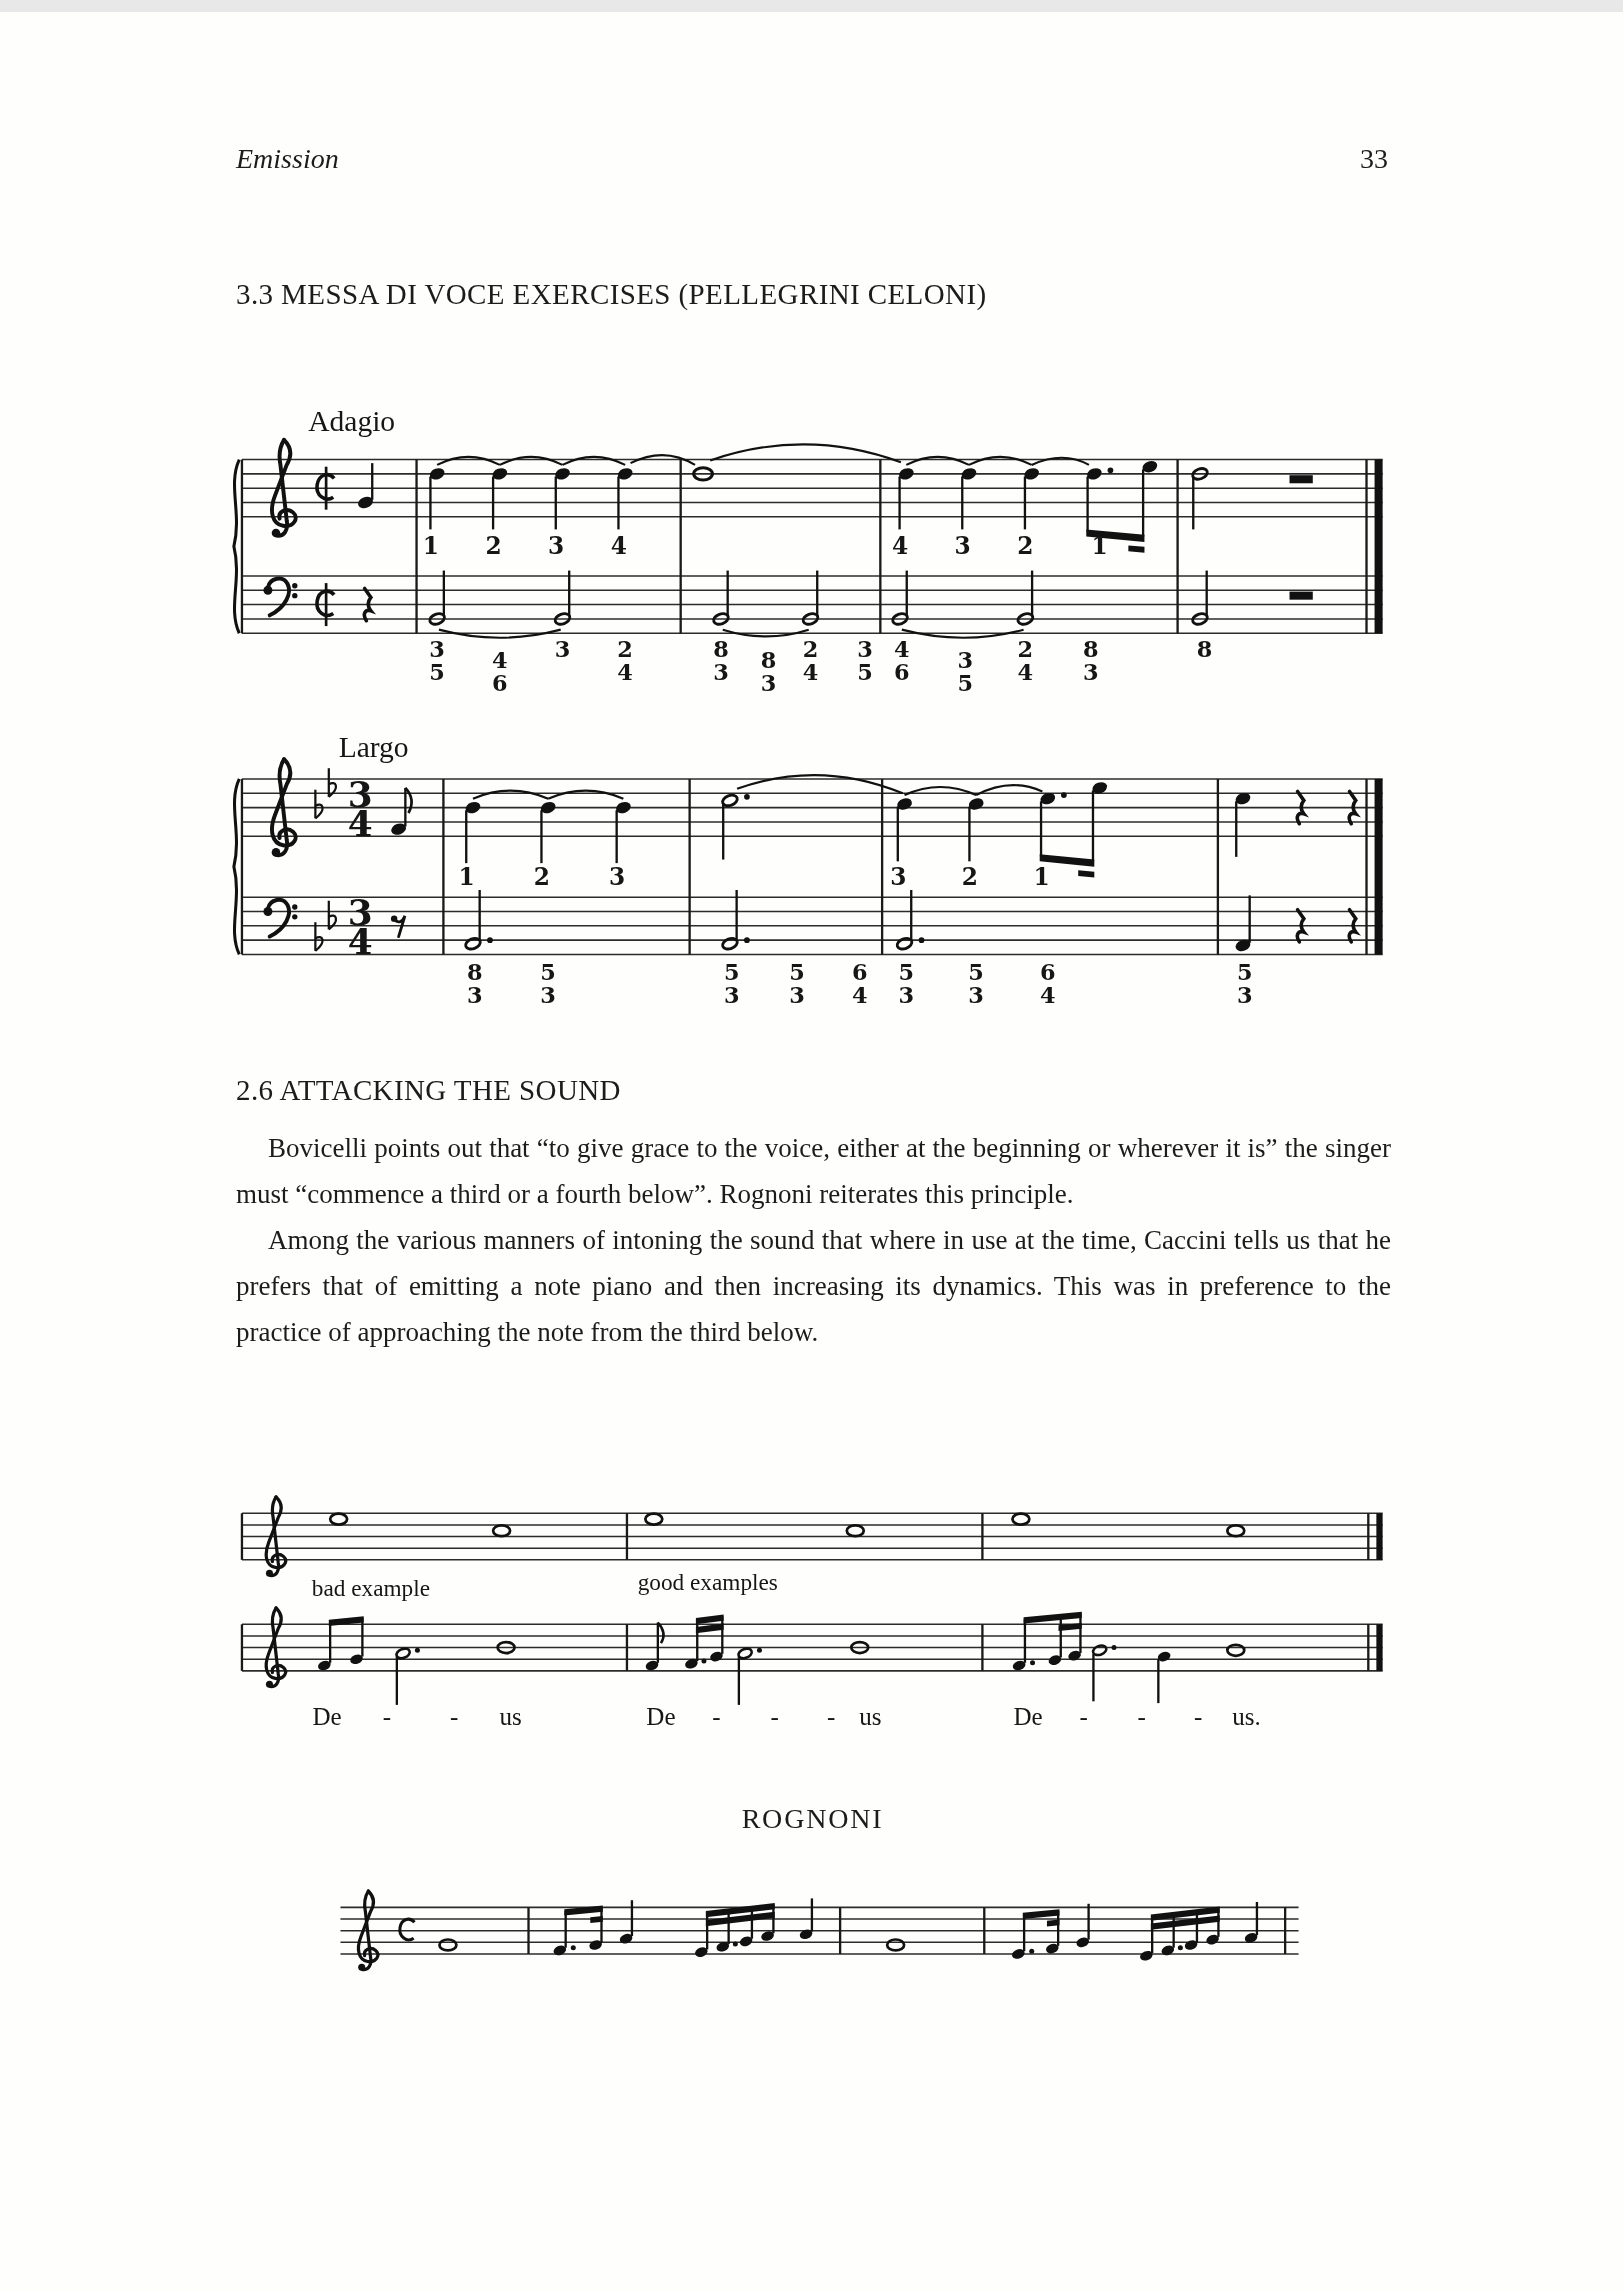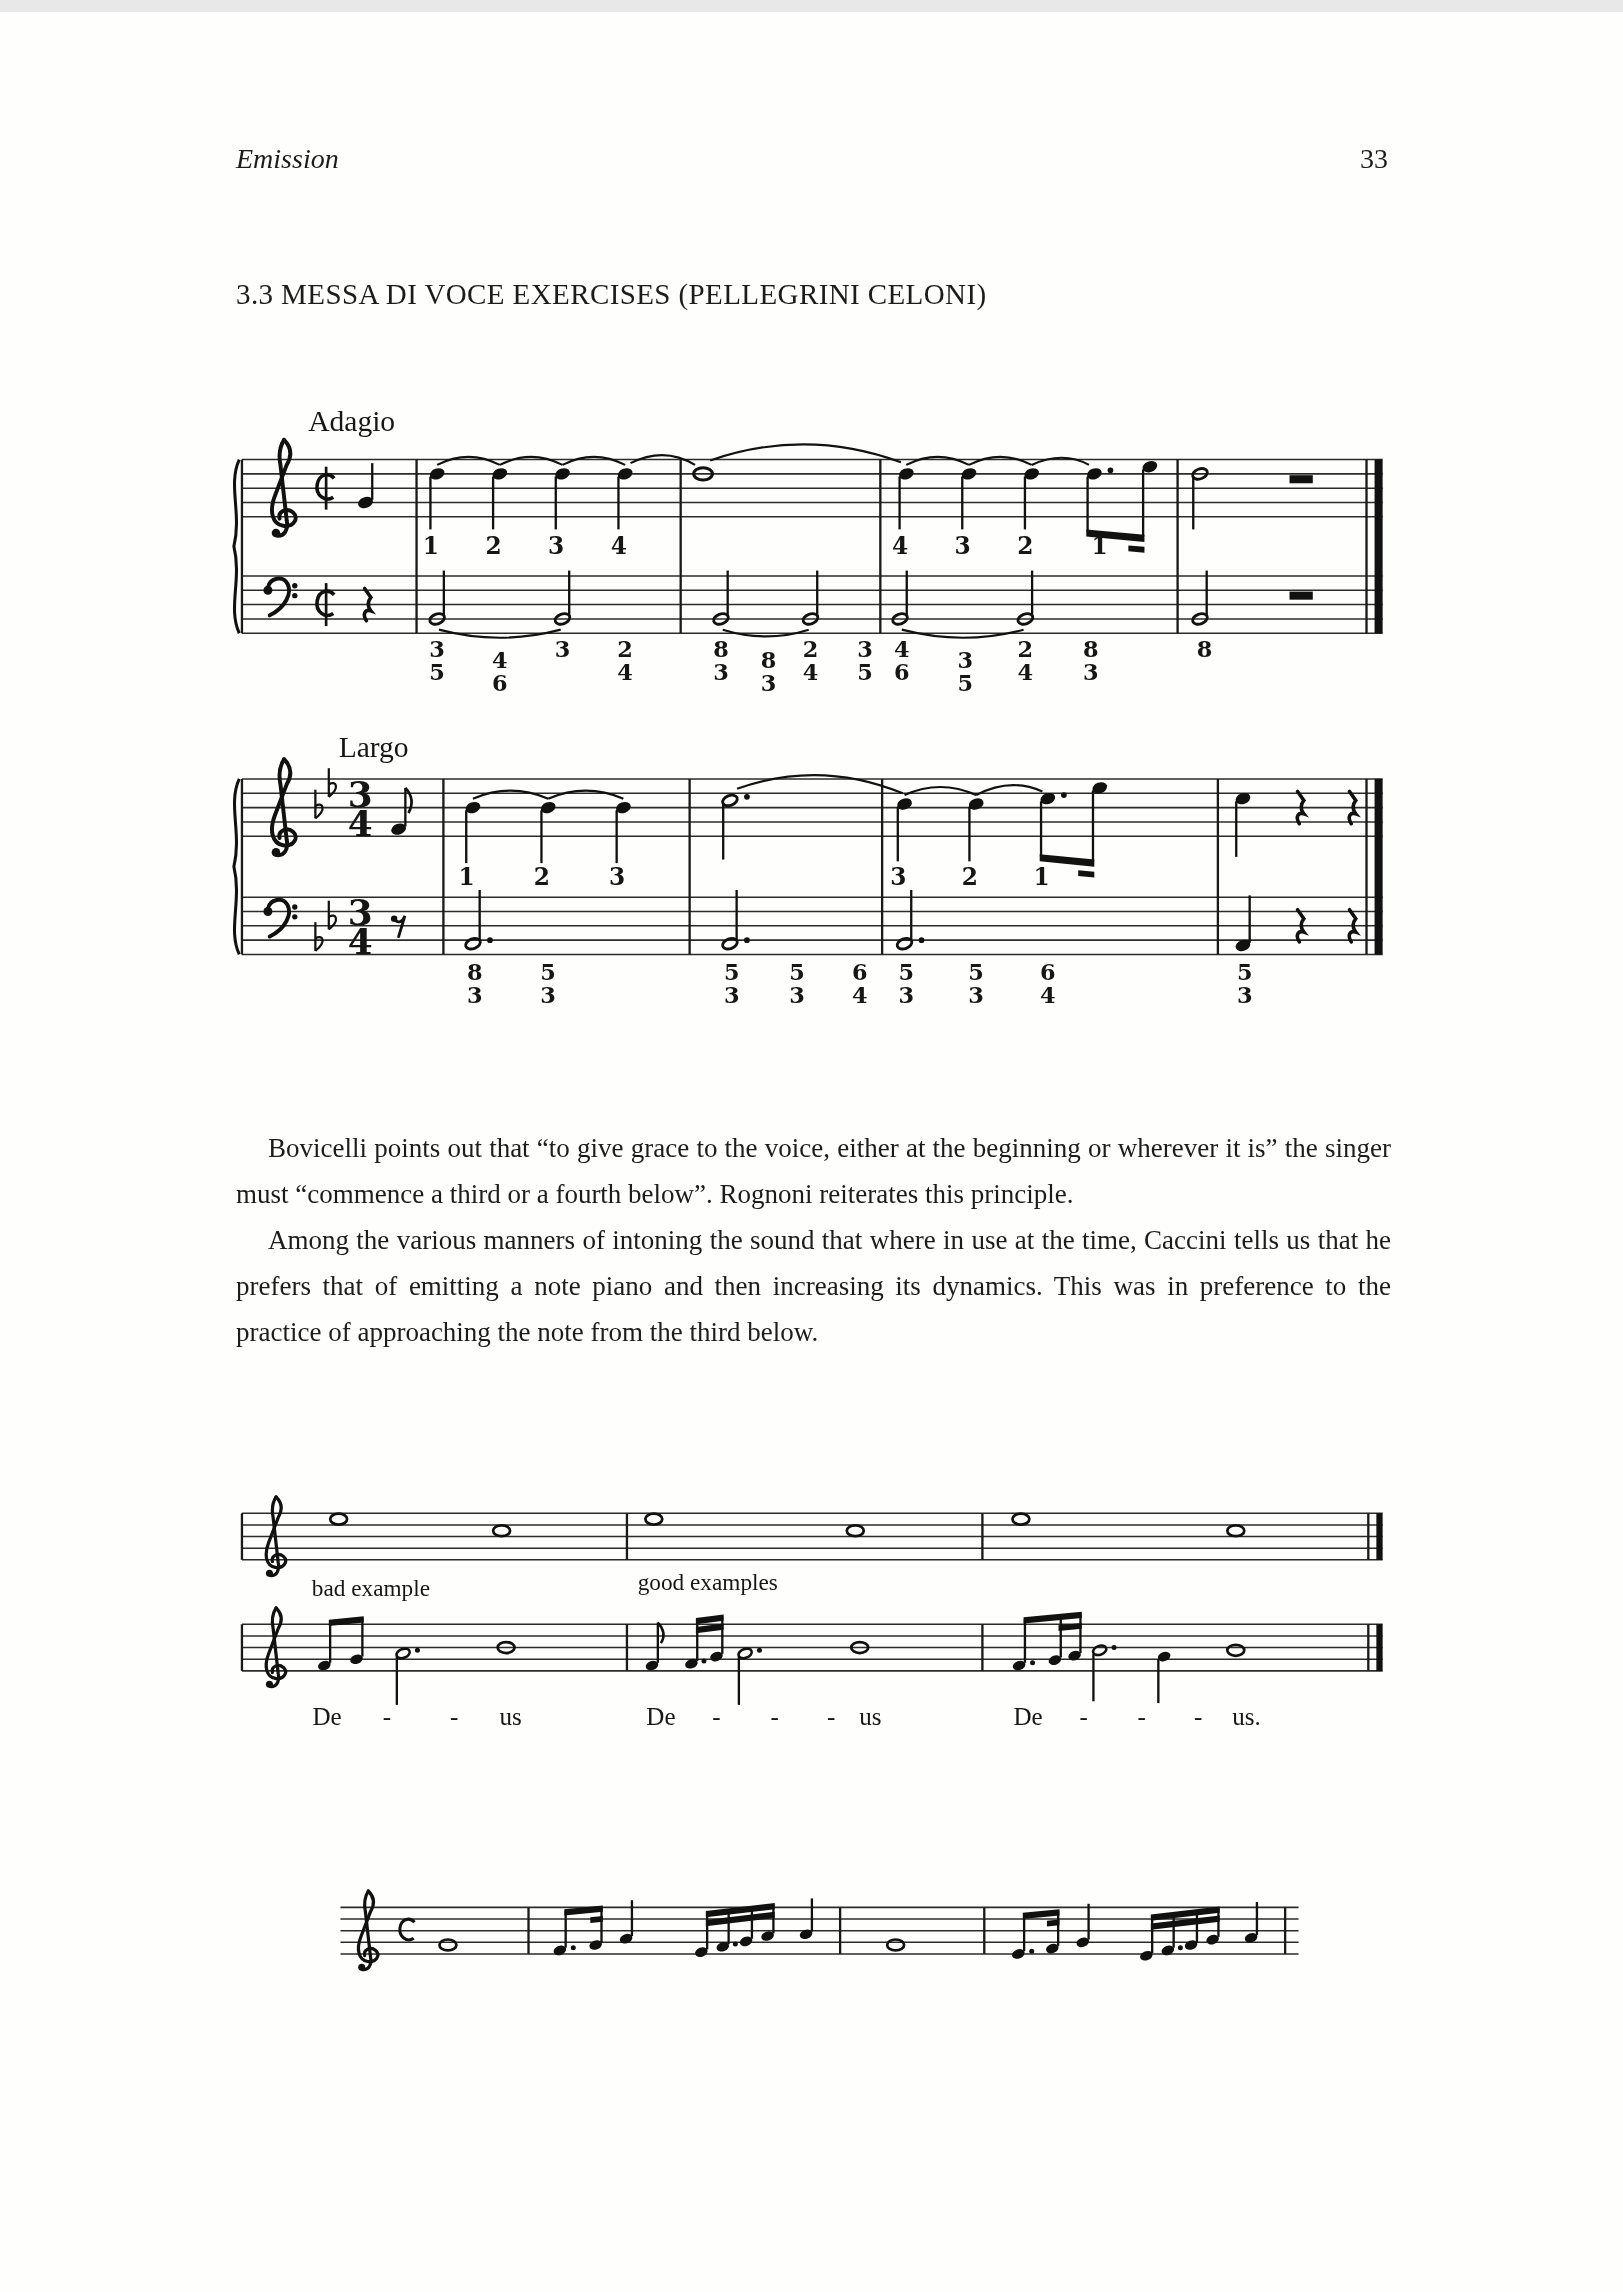--- a/index.html
+++ b/index.html
@@ -329,20 +329,21 @@
         <text x="752" y="318">3</text>
       <text x="830" y="292">5</text>
         <text x="830" y="318">3</text>
       <text x="910" y="292">6</text>
         <text x="910" y="318">4</text>
       <text x="1130" y="292">5</text>
         <text x="1130" y="318">3</text>
     </g>
   </svg>
 
+  <div class="abs h26">2.6 ATTACKING THE SOUND</div>
   <div class="abs bodytext">
     <p>Bovicelli points out that “to give grace to the voice, either at the beginning or wherever it is” the singer must “commence a third or a fourth below”. Rognoni reiterates this principle.</p>
     <p>Among the various manners of intoning the sound that where in use at the time, Caccini tells us that he prefers that of emitting a note piano and then increasing its dynamics. This was in preference to the practice of approaching the note from the third below.</p>
   </div>
 
 
   <svg style="left:233px;top:1476px" width="1155" height="278" viewBox="0 0 1290 310">
     <g>
       <line class="sl" x1="10" y1="28" x2="1284" y2="28"></line>
         <line class="sl" x1="10" y1="41" x2="1284" y2="41"></line>
@@ -426,20 +427,21 @@
         <text x="668" y="264">-</text>
         <text x="712" y="264">us</text>
       <text x="888" y="264">De</text>
         <text x="950" y="264">-</text>
         <text x="1015" y="264">-</text>
         <text x="1078" y="264">-</text>
         <text x="1132" y="264">us.</text>
     </g>
   </svg>
 
+  <div class="abs chead2">ROGNONI</div>
 
   <svg style="left:336px;top:1879px" width="976" height="99" viewBox="0 0 1090 110">
     <g>
       <line class="sl" x1="5" y1="18" x2="1075" y2="18"></line>
         <line class="sl" x1="5" y1="31" x2="1075" y2="31"></line>
         <line class="sl" x1="5" y1="44" x2="1075" y2="44"></line>
         <line class="sl" x1="5" y1="57" x2="1075" y2="57"></line>
         <line class="sl" x1="5" y1="70" x2="1075" y2="70"></line>
     </g>
     <use href="#tclef" transform="translate(32,44) scale(0.82)"></use>

